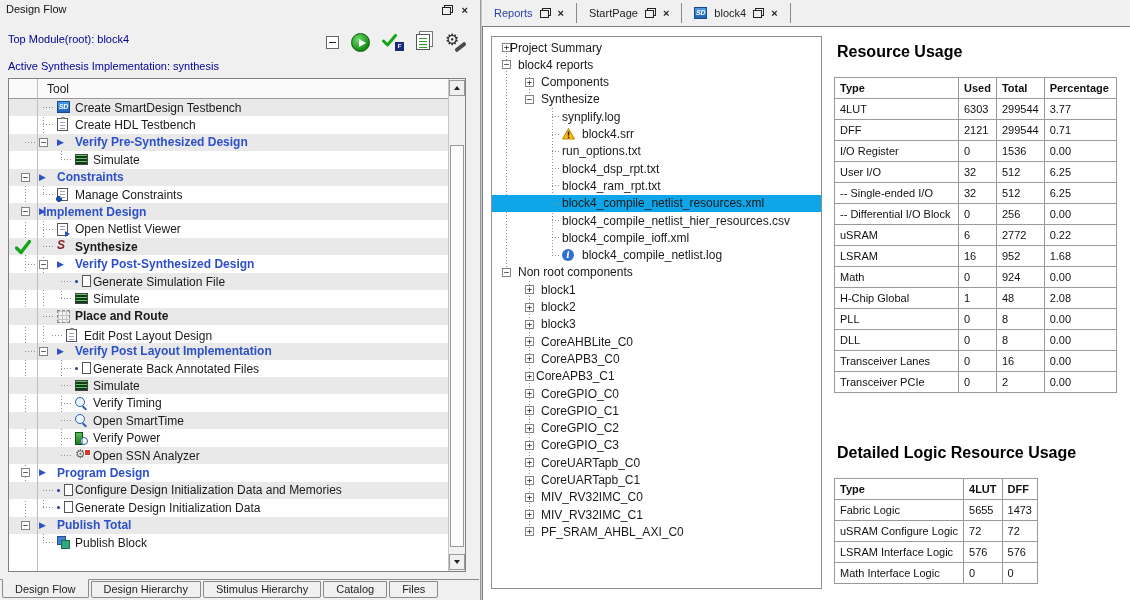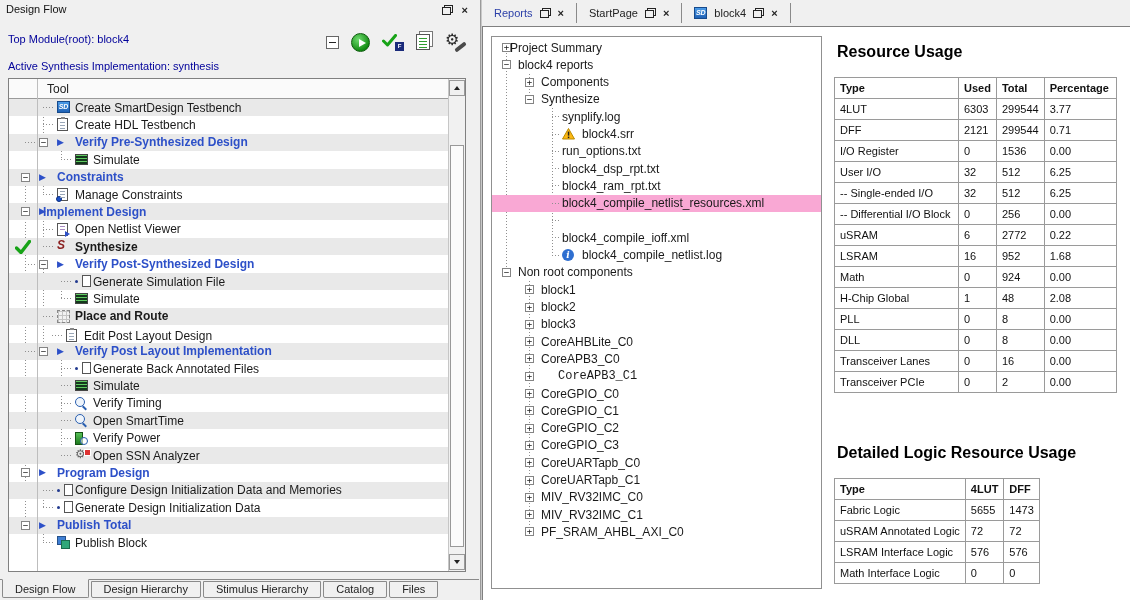--- a/index.html
+++ b/index.html
@@ -130,21 +130,21 @@
   .dtab .lbl { white-space:nowrap; }
   .dtab.active .lbl { color:#2b3fa8; }
   .dtab-sep { width:1px; height:20px; background:#8a8a8a; }
   .dtab .i-smartdesign { position:relative; display:inline-block; top:0; }
 
   #content-frame { position:absolute; left:482px; top:26px; width:648px; height:574px; background:#fff;
        border-top:1px solid #808080; border-left:1px solid #808080; }
 
   #reports-tree { position:absolute; left:8px; top:9px; width:331px; height:553px; border:1px solid #909090; background:#fff; overflow:hidden; }
   .rtree-row { position:absolute; left:0; width:100%; height:17px; }
-  .rtree-row.selected { background:#f9a8d4; }
+  .rtree-row.selected { background:#0ea5e9; }
   .rtree-label { position:absolute; top:1.5px; font-size:12px; white-space:nowrap; color:#1a1a1a; }
   .rtree-row .ticon { top:2px; }
 
   #report-pane { position:absolute; left:346px; top:0; right:0; bottom:0; background:#fff; }
   .report-title { position:absolute; left:8px; font-size:16px; font-weight:bold; color:#000; white-space:nowrap; }
   #ru-title { top:16px; }
   #dl-title { top:417px; }
   .rtable { position:absolute; left:5px; border-collapse:collapse; font-size:11px; }
   #ru-table { top:50px; }
   #dl-table { top:451px; }
@@ -435,20 +435,21 @@
       <div class="rtree-row" style="top: 140.4px;">
         <span class="twig" style="left: 60px; width: 9px;"></span>
         <span class="rtree-label" style="left: 70px;">block4_ram_rpt.txt</span>
       </div>
       <div class="rtree-row selected" style="top: 157.7px;">
         <span class="twig" style="left: 60px; width: 9px;"></span>
         <span class="rtree-label" style="left: 70px;">block4_compile_netlist_resources.xml</span>
       </div>
       <div class="rtree-row" style="top: 175px;">
         <span class="twig" style="left: 60px; width: 9px;"></span>
+        <span class="rtree-label" style="left: 70px;">block4_compile_netlist_hier_resources.csv</span>
       </div>
       <div class="rtree-row" style="top: 192.3px;">
         <span class="twig" style="left: 60px; width: 9px;"></span>
         <span class="rtree-label" style="left: 70px;">block4_compile_ioff.xml</span>
       </div>
       <div class="rtree-row" style="top: 209.6px;">
         <span class="twig" style="left: 60px; width: 9px;"></span>
         <span class="ticon i-info" style="left: 70px;">i</span>
         <span class="rtree-label" style="left: 90px;">block4_compile_netlist.log</span>
       </div>
@@ -471,21 +472,21 @@
       <div class="rtree-row" style="top: 296.1px;">
         <span class="expand-box" style="left: 33px;">+</span>
         <span class="rtree-label" style="left: 49px;">CoreAHBLite_C0</span>
       </div>
       <div class="rtree-row" style="top: 313.4px;">
         <span class="expand-box" style="left: 33px;">+</span>
         <span class="rtree-label" style="left: 49px;">CoreAPB3_C0</span>
       </div>
       <div class="rtree-row" style="top: 330.7px;">
         <span class="expand-box" style="left: 33px;">+</span>
-        <span class="rtree-label" style="left: 66px; font-family: Liberation Mono, monospace;">CoreAPB3_C1</span>
+        <span class="rtree-label" style="left: 44px;">CoreAPB3_C1</span>
       </div>
       <div class="rtree-row" style="top: 348px;">
         <span class="expand-box" style="left: 33px;">+</span>
         <span class="rtree-label" style="left: 49px;">CoreGPIO_C0</span>
       </div>
       <div class="rtree-row" style="top: 365.3px;">
         <span class="expand-box" style="left: 33px;">+</span>
         <span class="rtree-label" style="left: 49px;">CoreGPIO_C1</span>
       </div>
       <div class="rtree-row" style="top: 382.6px;">
@@ -636,21 +637,21 @@
             <th>DFF</th>
           </tr>
         </thead>
         <tbody>
           <tr>
             <td>Fabric Logic</td>
             <td>5655</td>
             <td>1473</td>
           </tr>
           <tr>
-            <td>uSRAM Annotated Logic</td>
+            <td>uSRAM Configure Logic</td>
             <td>72</td>
             <td>72</td>
           </tr>
           <tr>
             <td>LSRAM Interface Logic</td>
             <td>576</td>
             <td>576</td>
           </tr>
           <tr>
             <td>Math Interface Logic</td>

